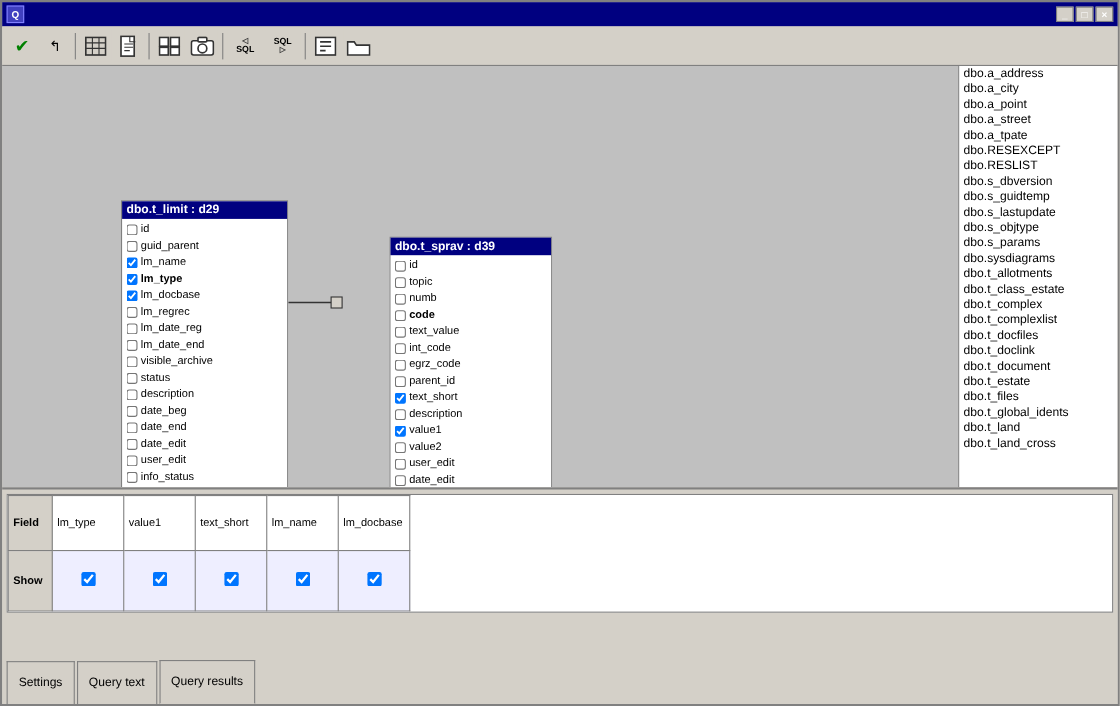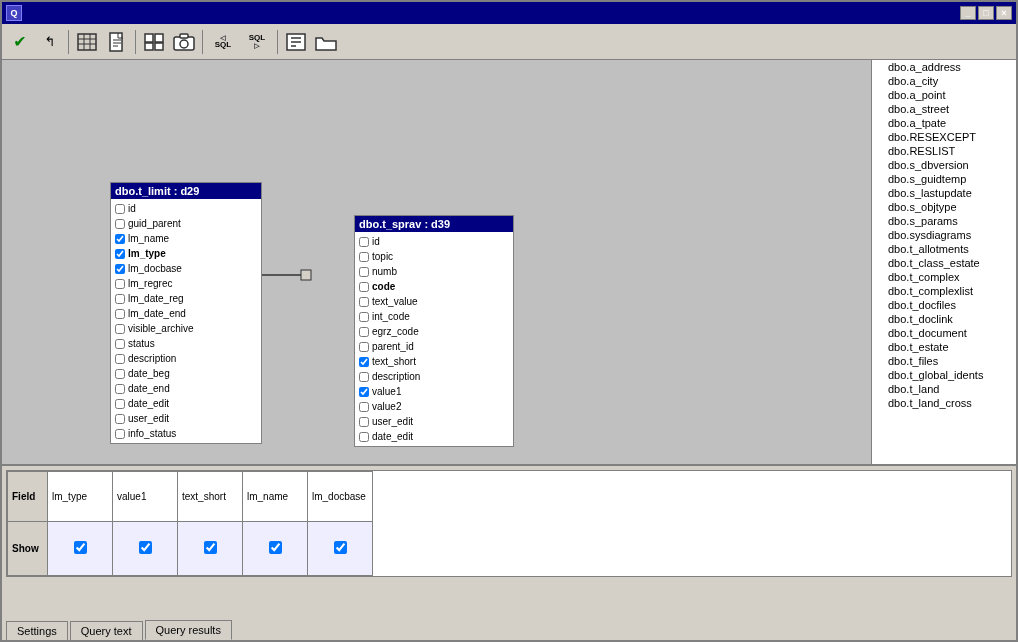--- a/index.html
+++ b/index.html
@@ -88,21 +88,21 @@
 
     
     .right-panel {
       width: 145px;
       background: white;
       border-left: 1px solid #808080;
       overflow-y: scroll;
       flex-shrink: 0;
     }
     .right-panel-item {
-      padding: 1px 16px;
+      padding: 1px 4px;
       font-size: 11px;
       cursor: pointer;
       white-space: nowrap;
     }
 
     
     .bottom-section {
       flex-shrink: 0;
       background: #d4d0c8;
       border-top: 2px solid #808080;
@@ -133,21 +133,21 @@
     .sort-x { color: red; font-weight: bold; font-size: 10px; }
 
     
     .tab-bar {
       display: flex;
       align-items: flex-end;
       padding: 4px 4px 0 4px;
       gap: 2px;
     }
     .tab {
-      padding: 3px 10px;
+      padding: 13px 10px;
       background: #d4d0c8;
       border: 1px solid #808080;
       border-bottom: none;
       font-size: 11px;
       cursor: pointer;
     }
     .tab.active {
       background: #d4d0c8;
       border-bottom: 1px solid #d4d0c8;
       position: relative;
@@ -317,21 +317,21 @@
               <input type="checkbox" style="">
               <span>user_edit</span>
             </div>
             <div class="db-table-row">
               <input type="checkbox" style="">
               <span>info_status</span>
             </div>
           </div>
       </div>
 
-      <div class="db-table" style="left:352px; top:155px; width:160px;">
+      <div class="db-table" style="left:352px; top:155px; width:148px;">
         <div class="db-table-header">dbo.t_sprav : d39</div>
         <div class="db-table-body" id="table2-body">
             <div class="db-table-row">
               <input type="checkbox" style="">
               <span>id</span>
             </div>
             <div class="db-table-row">
               <input type="checkbox" style="">
               <span>topic</span>
             </div>

